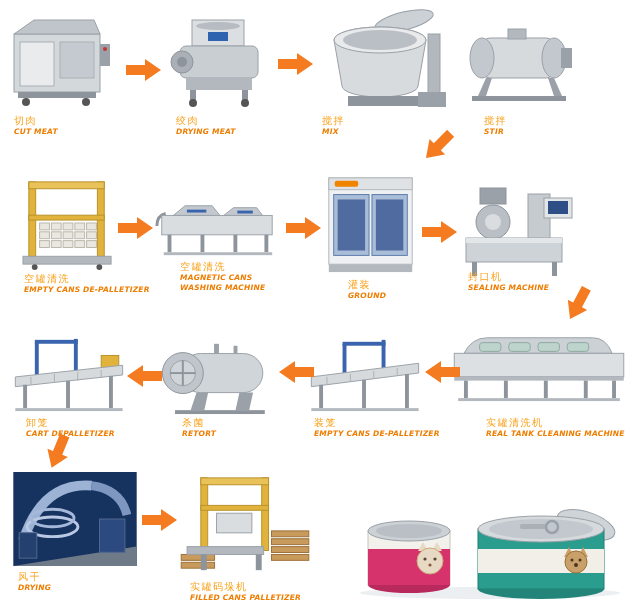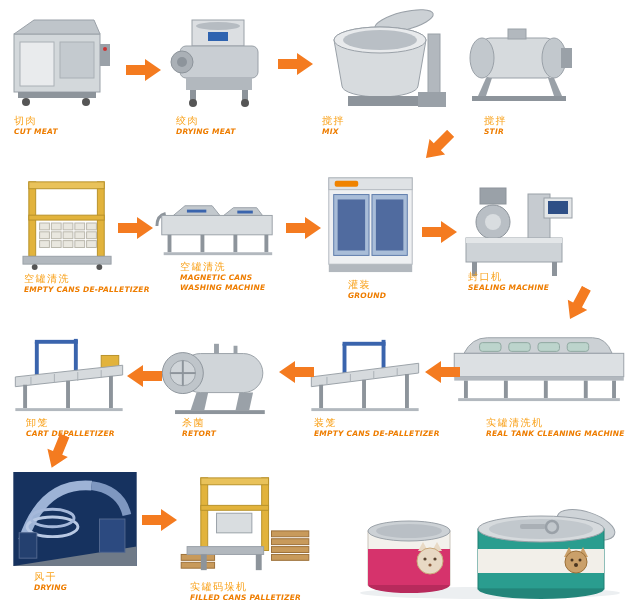--- a/index.html
+++ b/index.html
@@ -336,21 +336,21 @@
       <rect width="126" height="96" fill="#16325f"></rect>
       <polygon points="0,96 126,76 126,96" fill="#6f7a88"></polygon>
       <path d="M10,70 Q30,10 80,14" stroke="#9db3d6" stroke-width="10" fill="none"></path>
       <path d="M80,14 q30,4 36,30" stroke="#7e97c0" stroke-width="9" fill="none"></path>
       <ellipse cx="40" cy="56" rx="26" ry="10" fill="none" stroke="#b9c9e4" stroke-width="3"></ellipse>
       <ellipse cx="40" cy="47" rx="22" ry="9" fill="none" stroke="#a5b8da" stroke-width="3"></ellipse>
       <rect x="88" y="48" width="26" height="34" fill="#2c4a80" stroke="#52688f"></rect>
       <rect x="6" y="62" width="18" height="26" fill="#24406f" stroke="#52688f"></rect>
     </svg>
   </div>
-  <div class="lbl" style="left:34px;top:570px;width:100px">
+  <div class="lbl" style="left:18px;top:570px;width:100px">
     <div class="zh">风干</div>
     <div class="en">DRYING</div>
   </div>
 
   <div class="arrow" style="left:142px;top:508px">
     <svg width="36" height="24" viewBox="0 0 36 24">
         <polygon points="0,7 19,7 19,1 35,12 19,23 19,17 0,17" fill="#f47b20"></polygon>
       </svg>
   </div>
 

